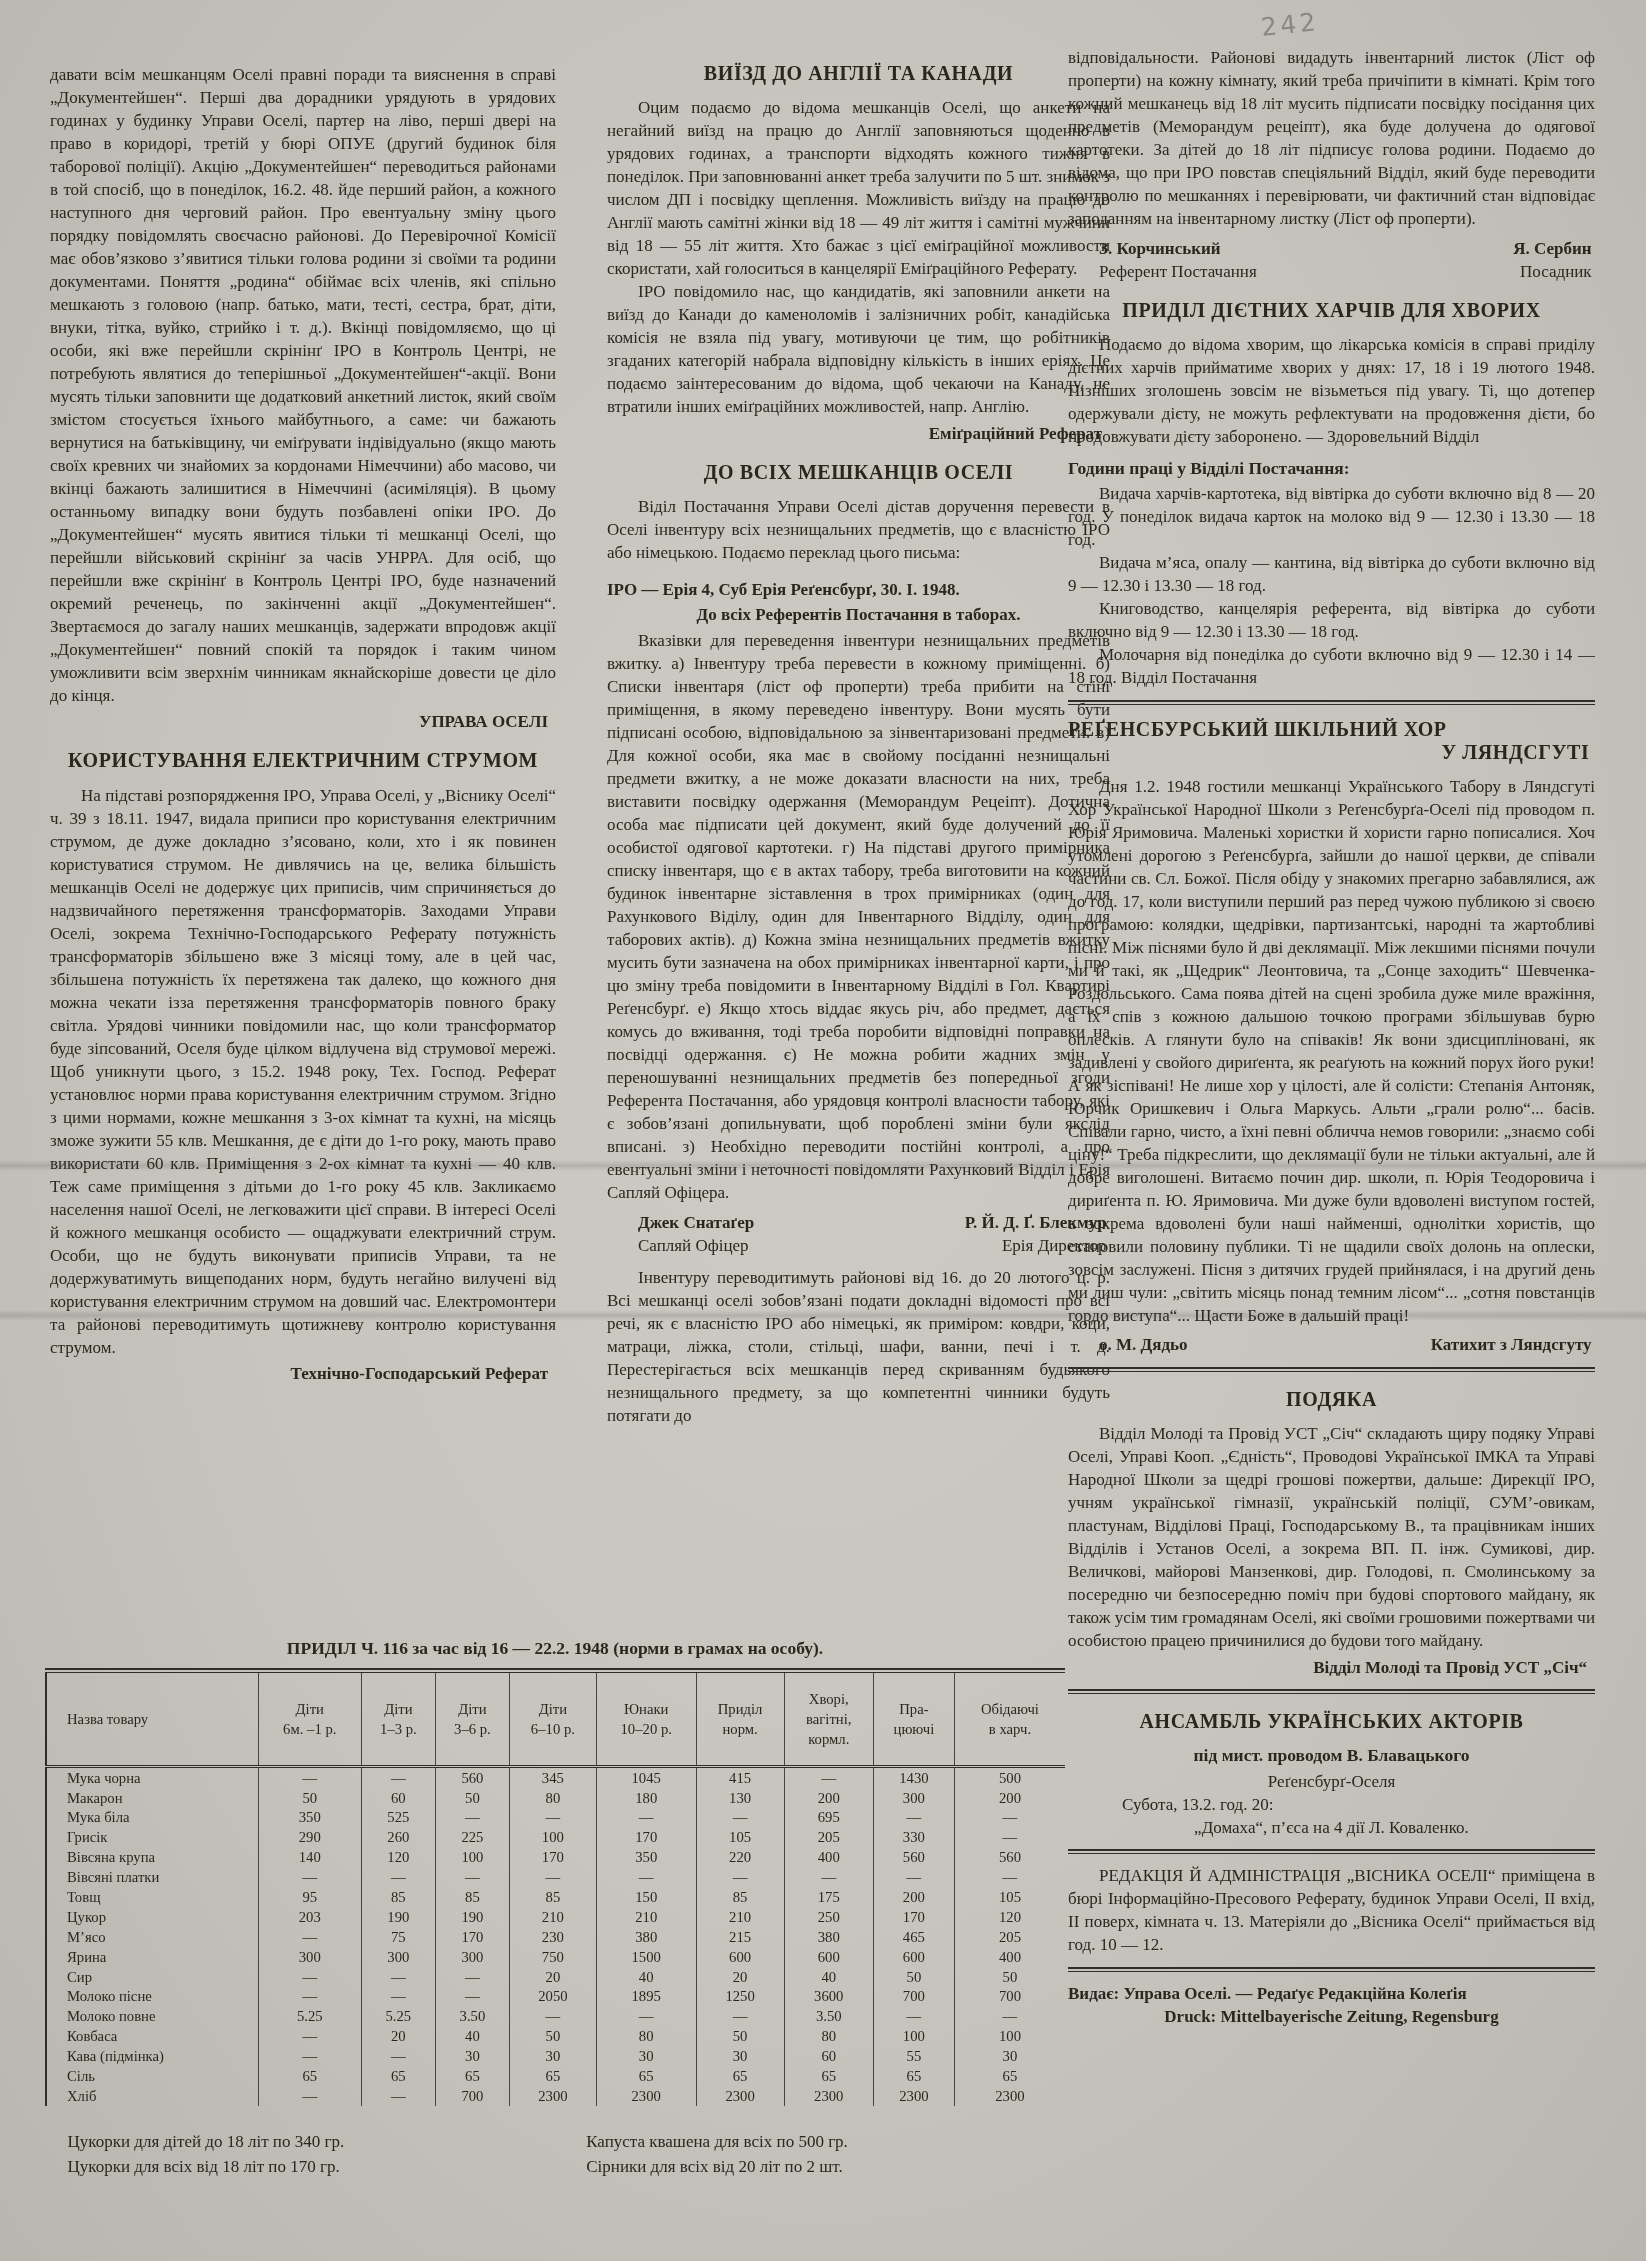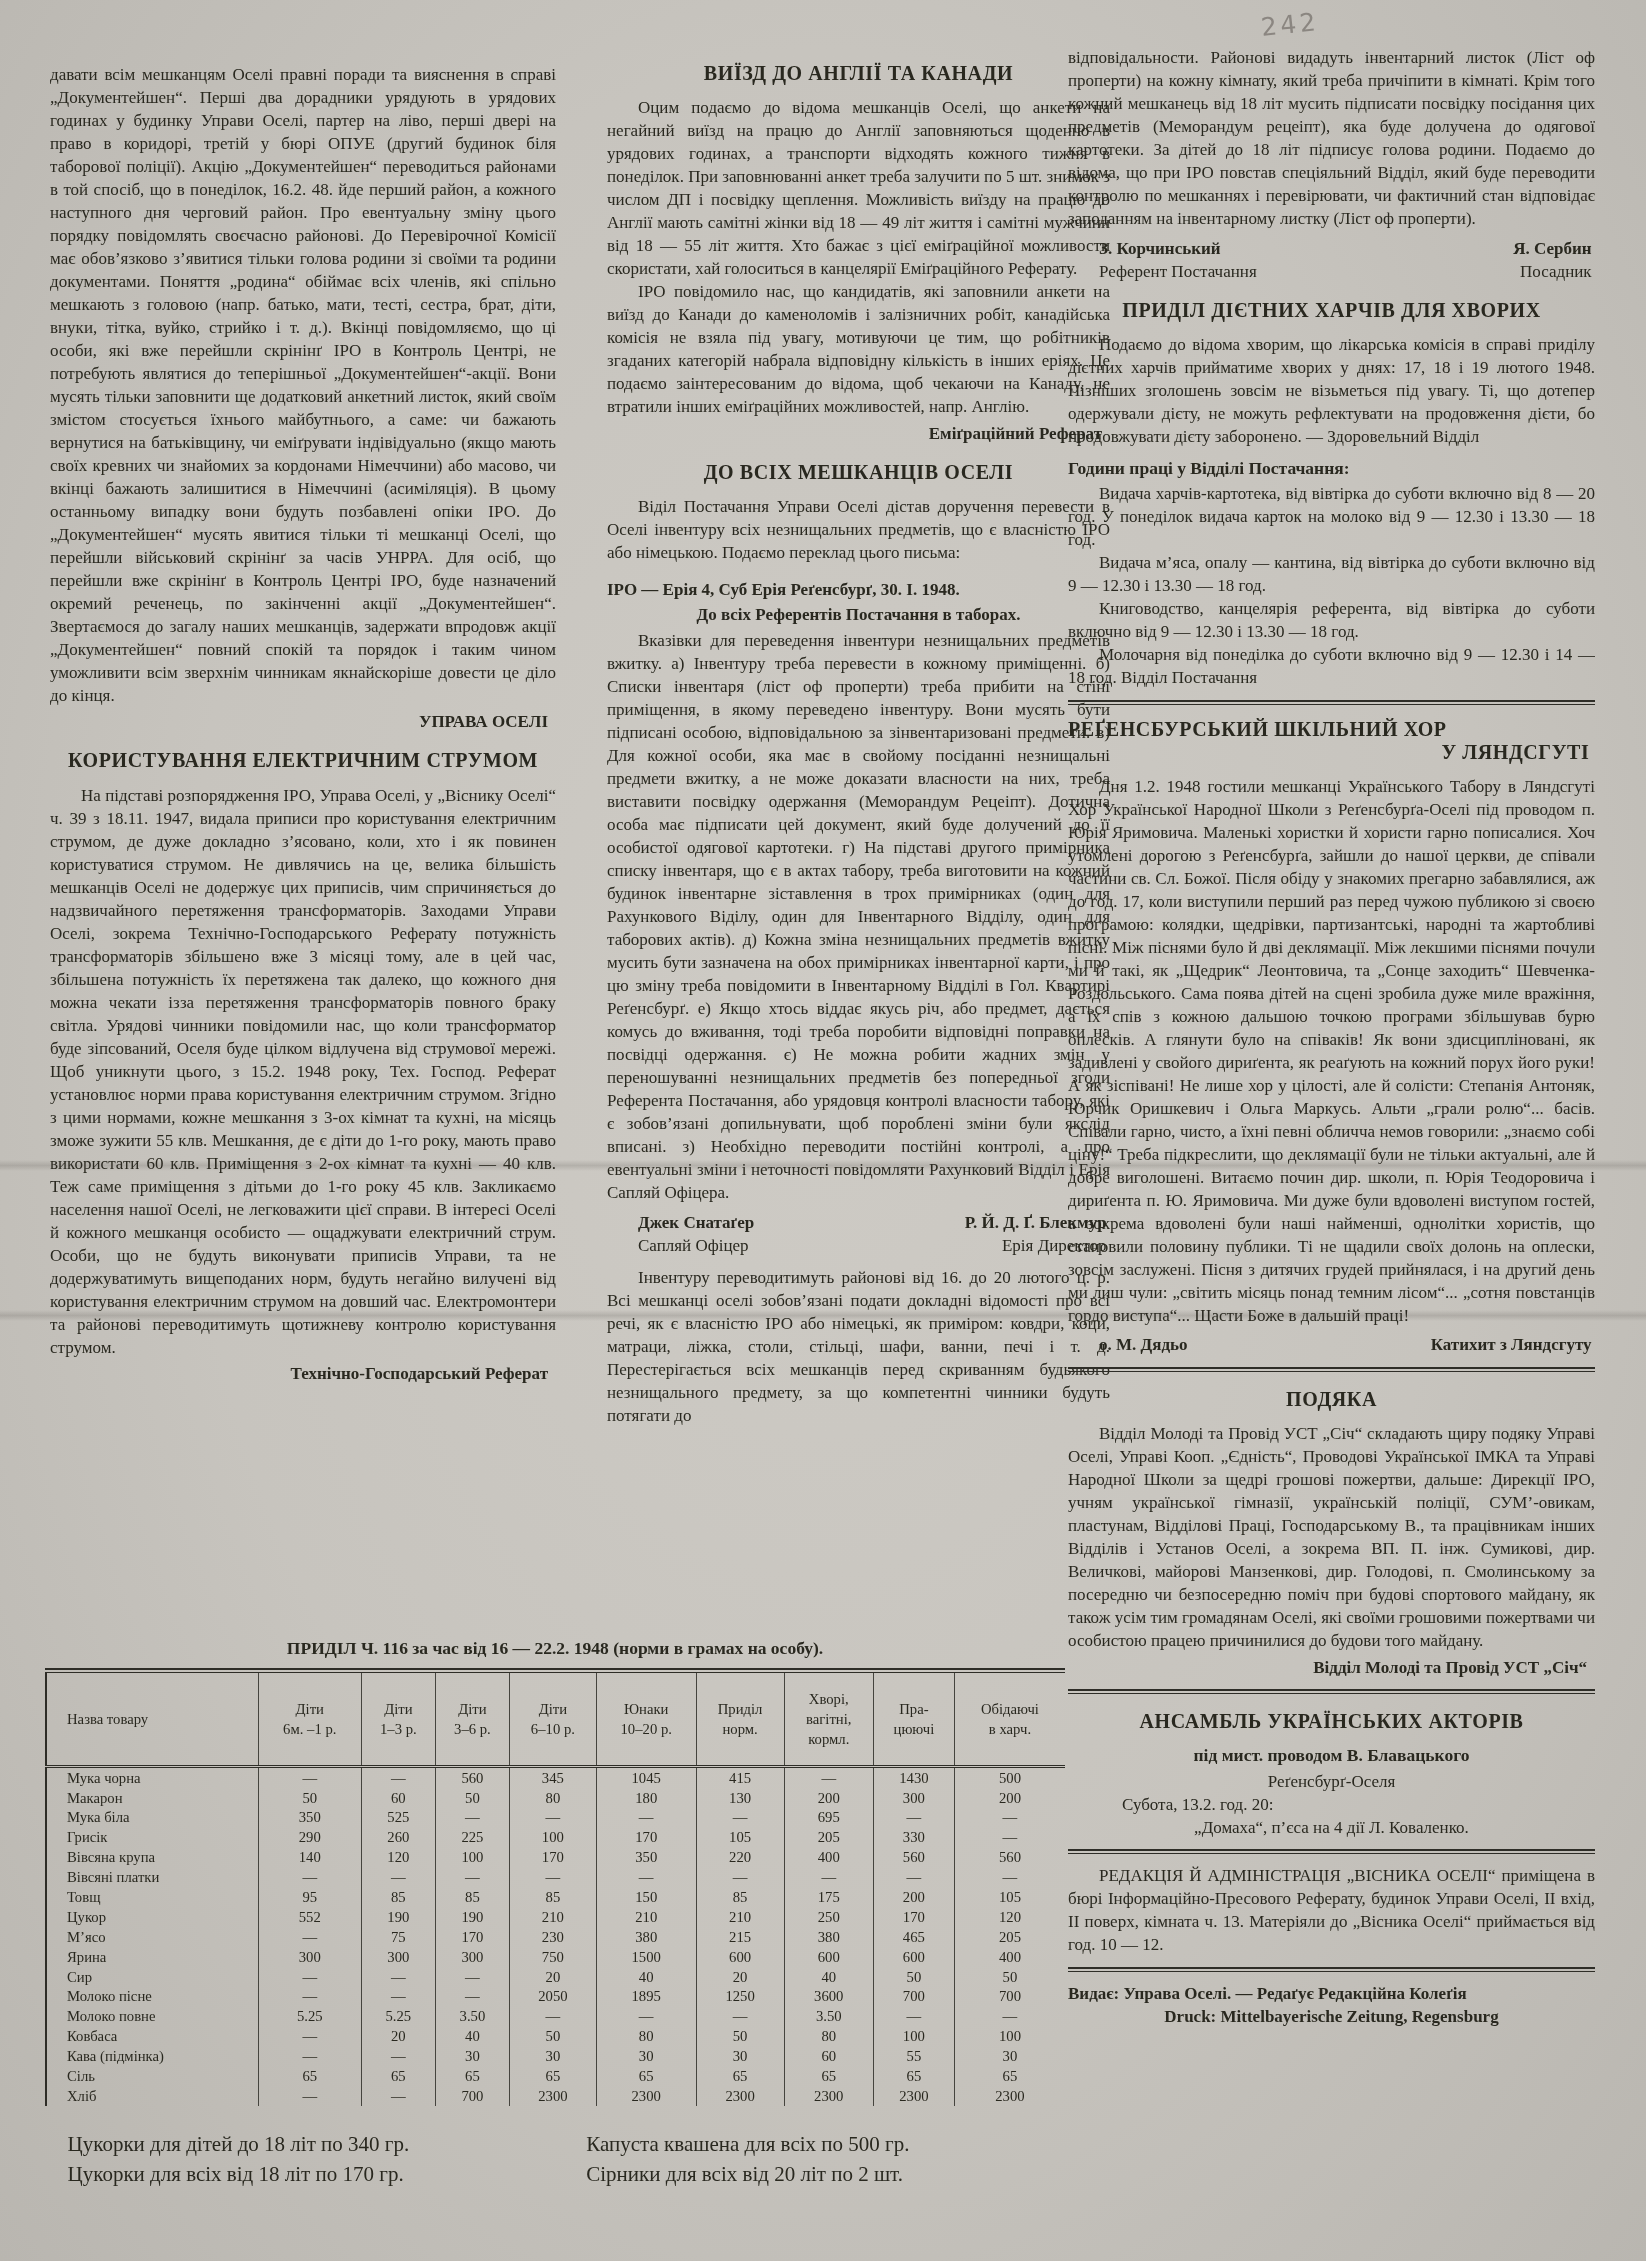--- a/index.html
+++ b/index.html
@@ -33,21 +33,21 @@
   .sig2 .n{font-weight:700;}
   .rule{height:2.3px;border-top:2.3px solid #2e2d27;border-bottom:1.1px solid #2e2d27;margin:10.2px 0;}
 
   #tablezone{position:absolute;left:45px;top:1638px;width:1020px;}
   .table-title{text-align:center;font-weight:700;font-size:17.5px;margin:0 0 9px;}
   #ration-table{width:100%;border-collapse:collapse;font-size:14.7px;line-height:18.7px;}
   #ration-table th,#ration-table td{border-left:1.1px solid #45443e;padding:0.6px 2.8px;text-align:center;font-weight:400;}
   #ration-table th:first-child,#ration-table td:first-child{border-left:2.8px solid #2e2d27;text-align:left;padding-left:20px;}
   #ration-table thead th{border-bottom:3.4px double #2e2d27;vertical-align:middle;white-space:pre-line;height:85px;padding:3.4px 2.3px;line-height:20.4px;}
   #ration-table tbody td{height:18.7px;}
-  .footnotes{display:flex;justify-content:space-between;margin-top:26px;font-size:21px;padding-left:22.6px;}
+  .footnotes{display:flex;justify-content:space-between;margin-top:26px;font-size:17px;padding-left:22.6px;}
   .footnotes .fn{width:48%;}
   .footnotes .fn div{margin-bottom:4.5px;}
   .fn-right div{text-align:left;}
 
   #handmark{position:absolute;top:10.2px;left:1261px;font-size:25px;color:rgba(70,65,60,0.45);
             transform:rotate(-6deg);font-family:"DejaVu Sans",sans-serif;letter-spacing:3.4px;}
   .crease{position:absolute;left:0;width:100%;height:11.3px;pointer-events:none;
           background:linear-gradient(180deg, rgba(0,0,0,0) 0%, rgba(55,50,45,0.16) 50%, rgba(0,0,0,0) 100%);}
 </style>
 </head>
@@ -241,21 +241,21 @@
             <td>85</td>
             <td>85</td>
             <td>150</td>
             <td>85</td>
             <td>175</td>
             <td>200</td>
             <td>105</td>
           </tr>
           <tr>
             <td>Цукор</td>
-            <td>552</td>
+            <td>203</td>
             <td>190</td>
             <td>190</td>
             <td>210</td>
             <td>210</td>
             <td>210</td>
             <td>250</td>
             <td>170</td>
             <td>120</td>
           </tr>
           <tr>

